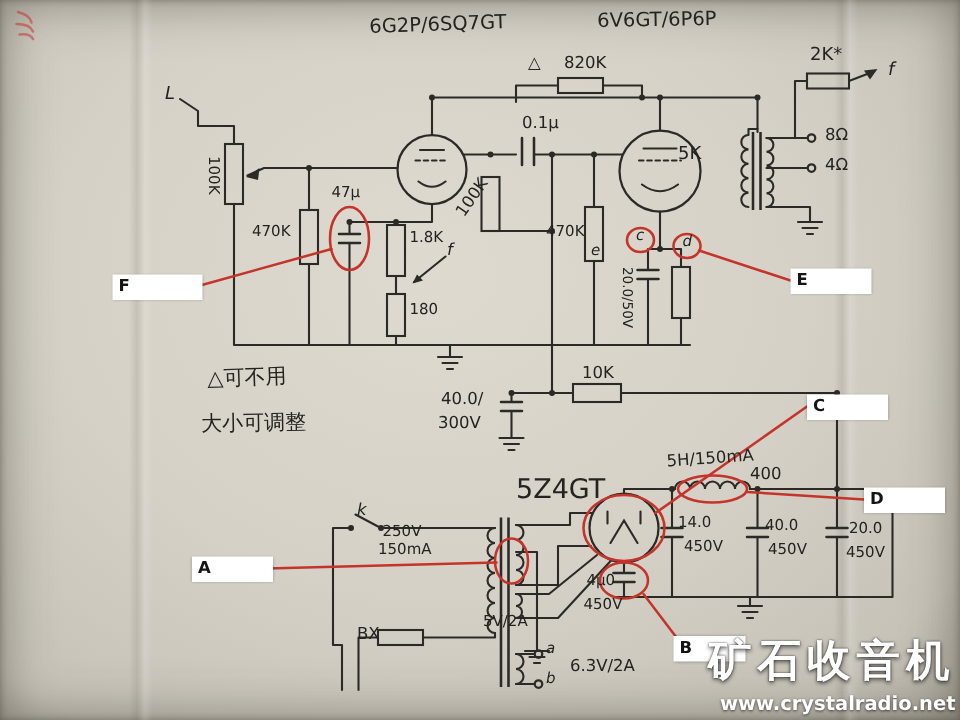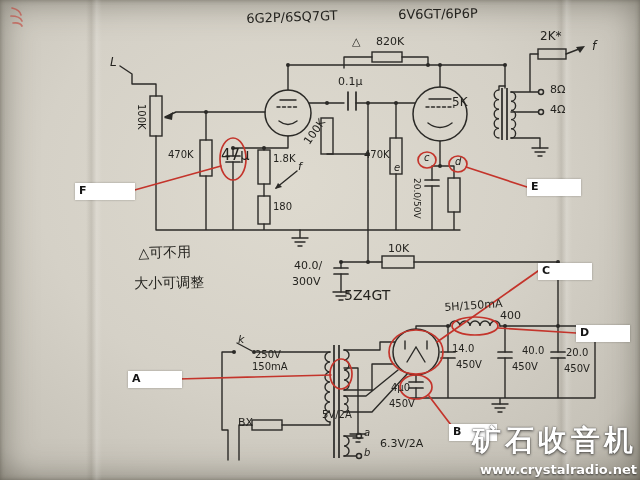--- a/index.html
+++ b/index.html
@@ -185,49 +185,49 @@
   </svg>
 
   <span class="t" style="left:246px;top:12px;font-size:13px;transform:rotate(-2deg)">6G2P/6SQ7GT</span>
   <span class="t" style="left:398px;top:8px;font-size:13px;transform:rotate(-1deg)">6V6GT/6P6P</span>
   <span class="t" style="left:352px;top:36px">△</span>
   <span class="t" style="left:376px;top:36px">820K</span>
   <span class="t" style="left:540px;top:30px;font-size:12px">2K*</span>
   <span class="t" style="left:592px;top:40px;font-size:12px;font-style:italic">f</span>
   <span class="t" style="left:110px;top:56px;font-size:12px;font-style:italic">L</span>
   <span class="t" style="left:146px;top:104px;font-size:10px;transform:rotate(90deg)">100K</span>
-  <span class="t" style="left:338px;top:76px">0.1μ</span>
+  <span class="t" style="left:348px;top:76px">0.1μ</span>
   <span class="t" style="left:168px;top:150px;font-size:10px">470K</span>
-  <span class="t" style="left:221px;top:148px;font-size:15px">47μ</span>
+  <span class="t" style="left:221px;top:124px;font-size:10px">47μ</span>
   <span class="t" style="left:273px;top:154px;font-size:10px">1.8K</span>
   <span class="t" style="left:302px;top:140px;transform:rotate(-55deg)">100K</span>
   <span class="t" style="left:364px;top:150px;font-size:10px">470K</span>
   <span class="t" style="left:452px;top:96px;font-size:12px">5K</span>
   <span class="t" style="left:550px;top:84px">8Ω</span>
   <span class="t" style="left:550px;top:104px">4Ω</span>
   <span class="t" style="left:424px;top:153px;font-size:10px;font-style:italic">c</span>
   <span class="t" style="left:455px;top:157px;font-size:10px;font-style:italic">d</span>
   <span class="t" style="left:394px;top:163px;font-size:10px;font-style:italic">e</span>
   <span class="t" style="left:298px;top:161px;font-style:italic">f</span>
   <span class="t" style="left:273px;top:202px;font-size:10px">180</span>
   <span class="t" style="left:421px;top:178px;font-size:9px;transform:rotate(90deg)">20.0/50V</span>
   <span class="t" style="left:138px;top:246px;font-size:14px;transform:rotate(-2deg)">△可不用</span>
   <span class="t" style="left:134px;top:276px;font-size:14px;transform:rotate(-1deg)">大小可调整</span>
   <span class="t" style="left:294px;top:260px">40.0/</span>
   <span class="t" style="left:292px;top:276px">300V</span>
   <span class="t" style="left:388px;top:243px">10K</span>
-  <span class="t" style="left:344px;top:288px;font-size:14px">5Z4GT</span>
+  <span class="t" style="left:344px;top:318px;font-size:18px">5Z4GT</span>
   <span class="t" style="left:444px;top:302px;transform:rotate(-4deg)">5H/150mA</span>
   <span class="t" style="left:500px;top:310px">400</span>
   <span class="t" style="left:238px;top:334px;font-style:italic">k</span>
   <span class="t" style="left:255px;top:350px;font-size:10px">250V</span>
   <span class="t" style="left:252px;top:362px;font-size:10px">150mA</span>
   <span class="t" style="left:452px;top:344px;font-size:10px">14.0</span>
   <span class="t" style="left:456px;top:360px;font-size:10px">450V</span>
-  <span class="t" style="left:522px;top:346px;font-size:10px">40.0</span>
+  <span class="t" style="left:510px;top:346px;font-size:10px">40.0</span>
   <span class="t" style="left:512px;top:362px;font-size:10px">450V</span>
   <span class="t" style="left:566px;top:348px;font-size:10px">20.0</span>
   <span class="t" style="left:564px;top:364px;font-size:10px">450V</span>
   <span class="t" style="left:391px;top:383px;font-size:10px">4μ0</span>
   <span class="t" style="left:389px;top:399px;font-size:10px">450V</span>
   <span class="t" style="left:322px;top:410px;font-size:10px">5V/2A</span>
   <span class="t" style="left:238px;top:417px">BX</span>
   <span class="t" style="left:380px;top:438px">6.3V/2A</span>
   <span class="t" style="left:364px;top:428px;font-size:10px;font-style:italic">a</span>
   <span class="t" style="left:364px;top:448px;font-size:10px;font-style:italic">b</span>

